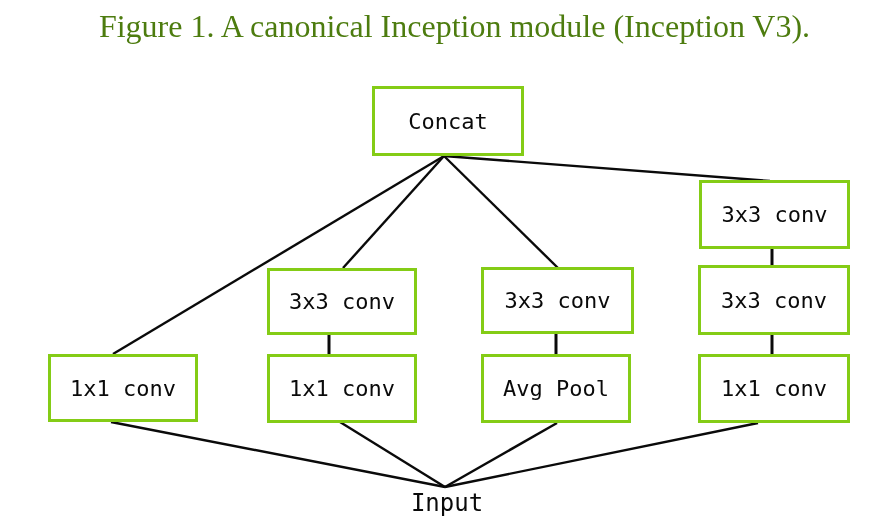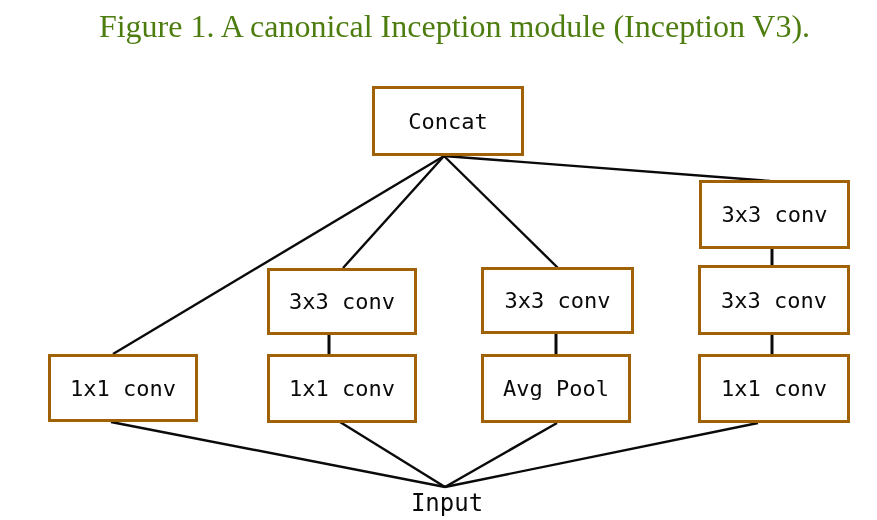--- a/index.html
+++ b/index.html
@@ -34,21 +34,21 @@
   .edges line {
     stroke: #0a0a0a;
     stroke-width: 2.4;
   }
   .edges line.connector {
     stroke-width: 3;
   }
   .node {
     position: absolute;
     box-sizing: border-box;
-    border: 3px solid #a16207;
+    border: 3px solid #84cc16;
     background: #ffffff;
     display: flex;
     align-items: center;
     justify-content: center;
     font-size: 22px;
     color: #0a0a0a;
     white-space: pre;
   }
   .n-concat { left: 372px; top: 86px;  width: 152px; height: 70px; }
   .n-b1-1   { left: 48px;  top: 354px; width: 150px; height: 68px; }

